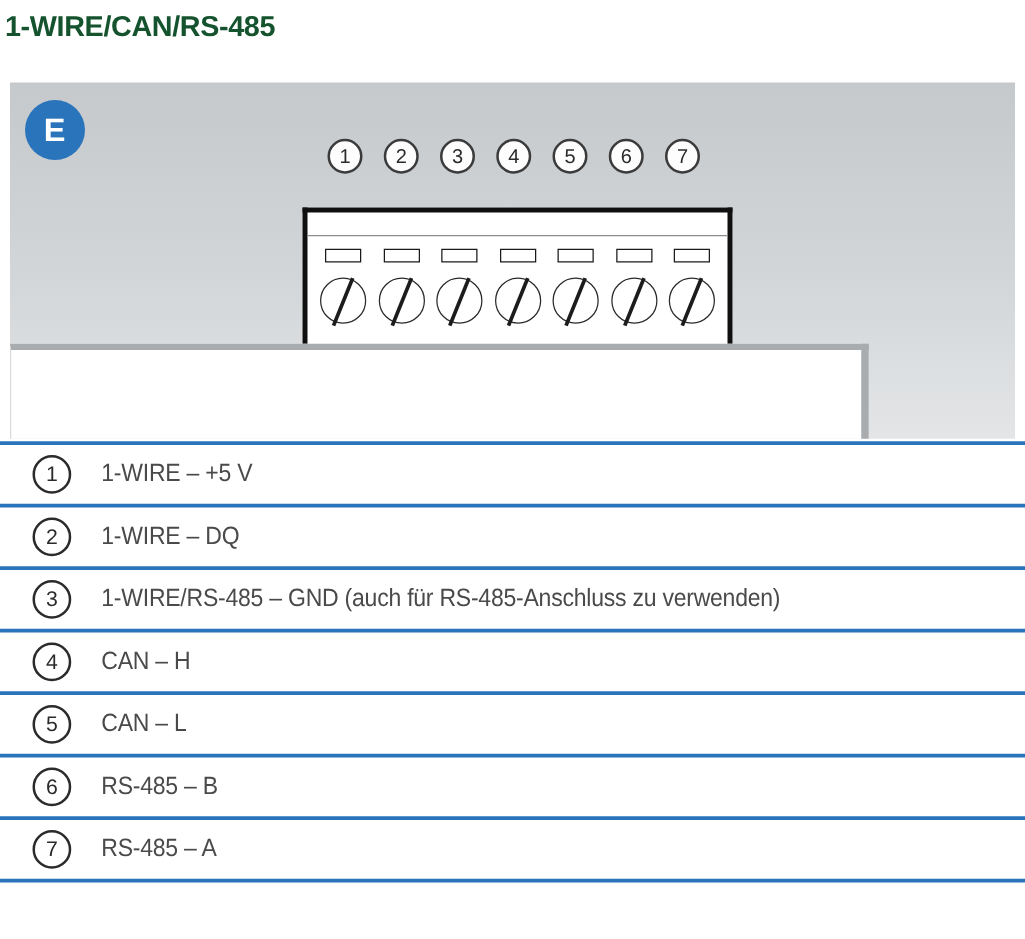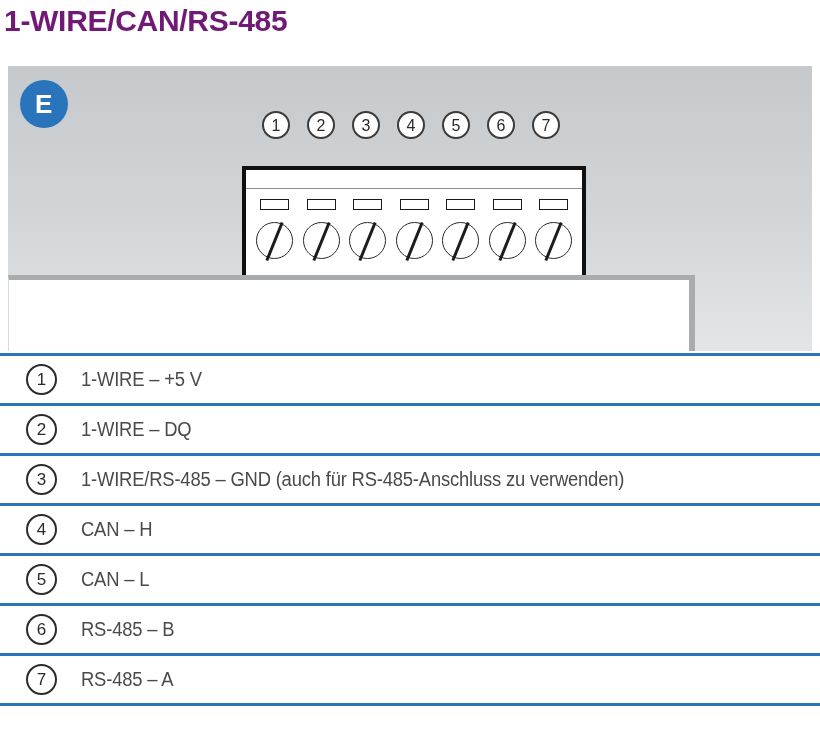--- a/index.html
+++ b/index.html
@@ -14,24 +14,24 @@
     font-family: "Liberation Sans", sans-serif;
     overflow: hidden;
   }
 
   
   .page-title {
     position: absolute;
     left: 4px;
     top: 4px;
     width: 700px;
-    font-size: 30px;
+    font-size: 23px;
     font-weight: bold;
     letter-spacing: -0.3px;
-    color: #701a75;
+    color: #14532d;
     line-height: 34px;
     white-space: nowrap;
   }
 
   
   .illustration {
     position: absolute;
     left: 8px;
     top: 66px;
     width: 804px;

